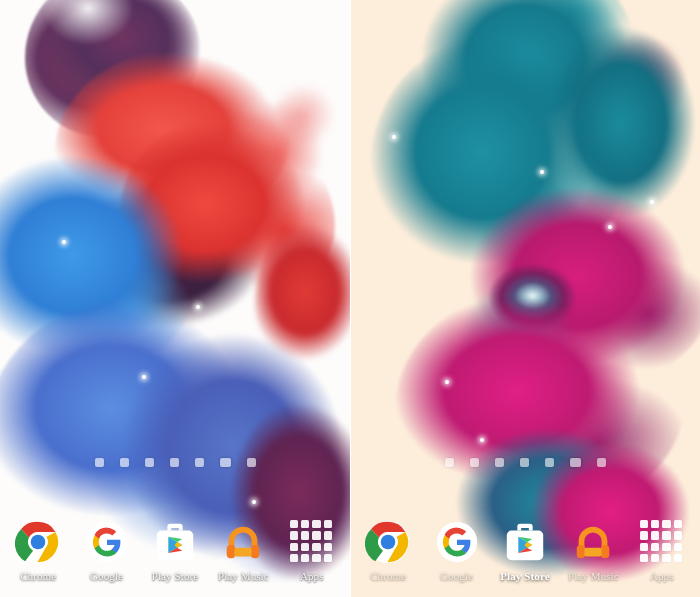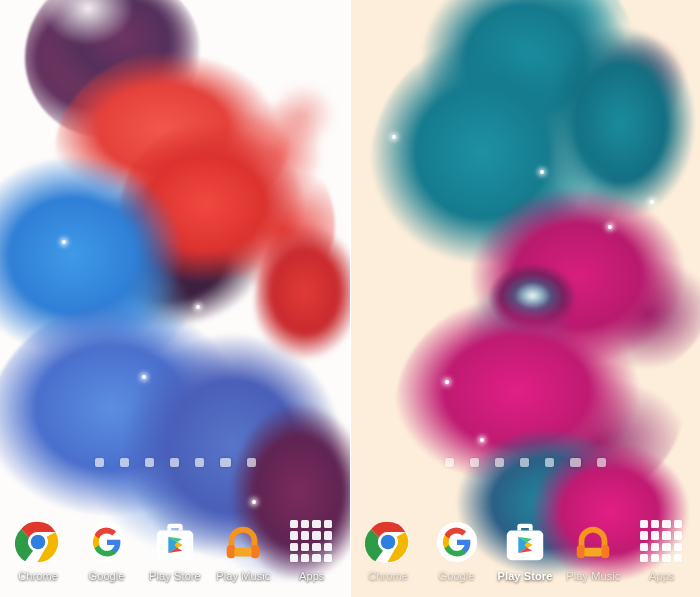--- a/index.html
+++ b/index.html
@@ -13,20 +13,21 @@
     height: 597px;
     overflow: hidden;
     font-family: "Liberation Sans", sans-serif;
   }
 
   .screens {
     position: relative;
     width: 700px;
     height: 597px;
     display: flex;
+    font-family: Liberation Serif, serif;
   }
 
   .screen {
     position: relative;
     width: 350px;
     height: 597px;
     overflow: hidden;
   }
 
   

